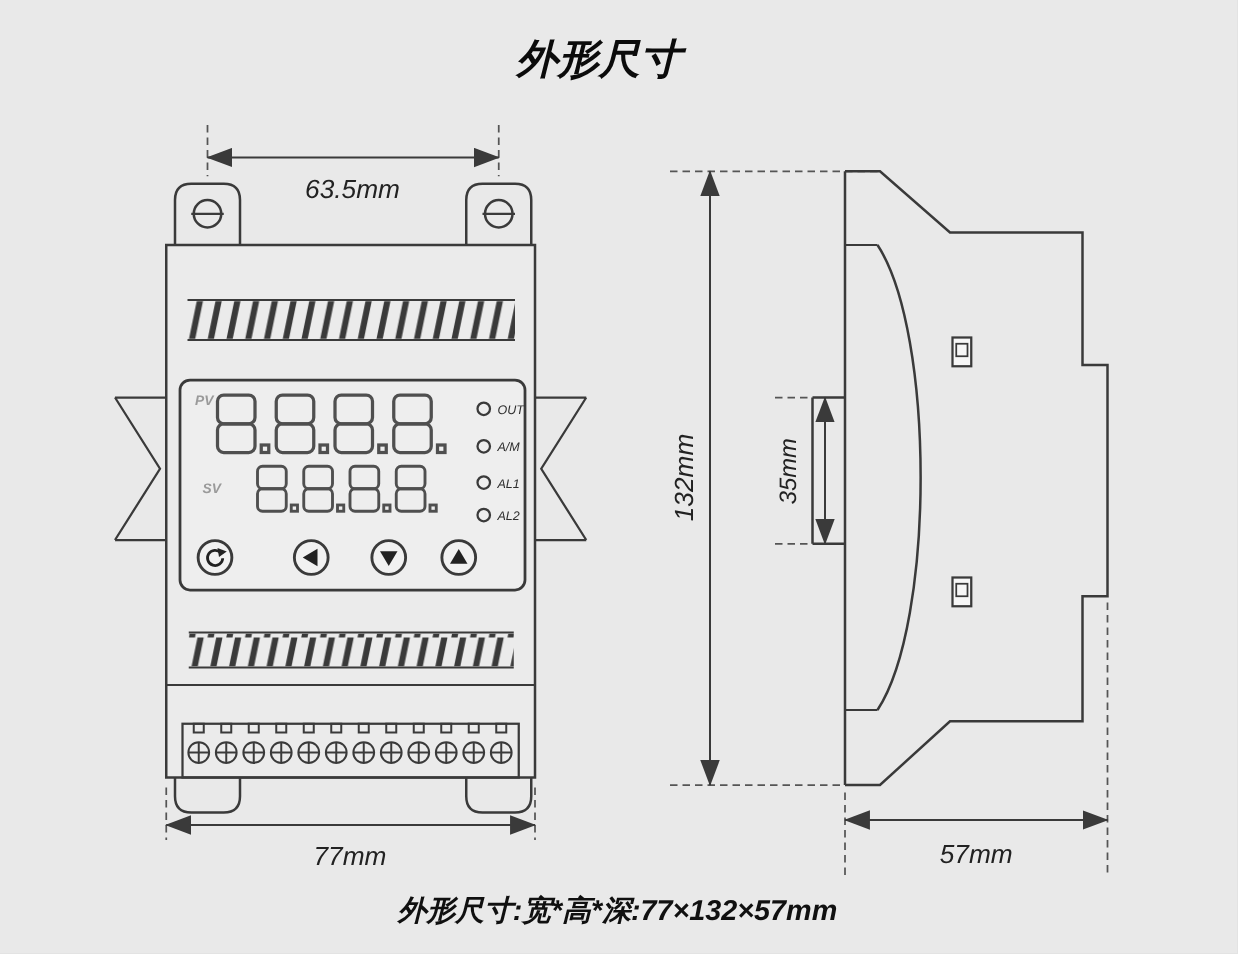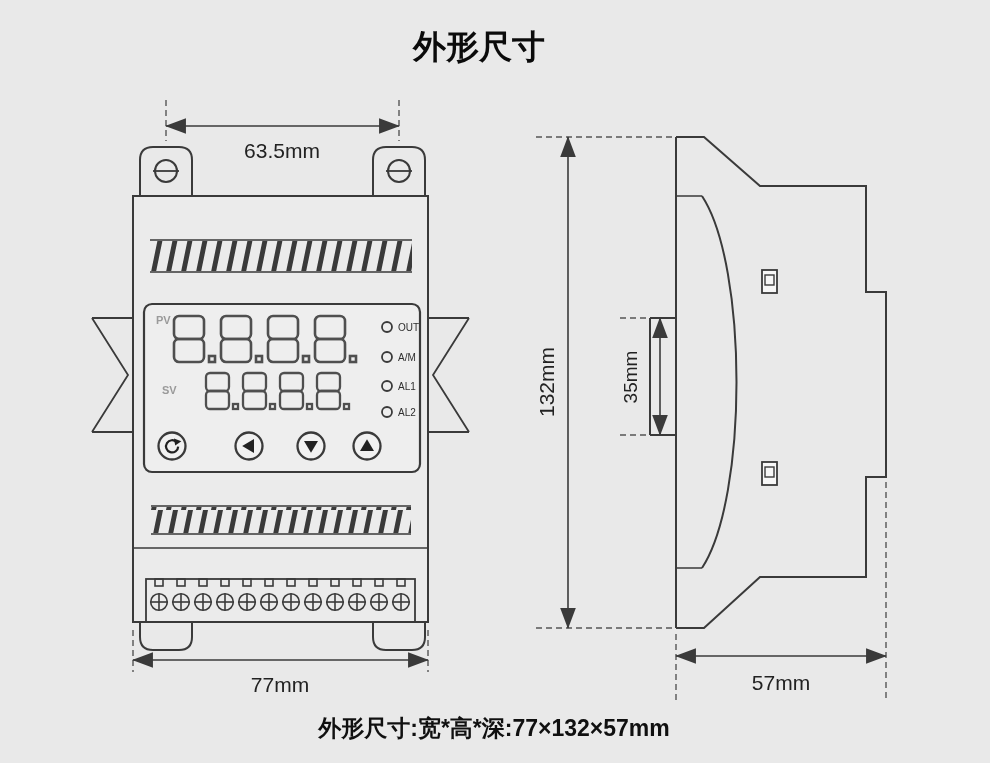--- a/index.html
+++ b/index.html
@@ -4,20 +4,21 @@
 <style>
   html, body { margin: 0; padding: 0; }
   body { background: #d8d8d8; }
   .canvas {
     position: relative;
     width: 990px;
     height: 763px;
     background: #e9e9e9;
     overflow: hidden;
     font-family: "Liberation Sans", sans-serif;
+    font-style: italic;
   }
   svg { display: block; }
   svg text {
     font-family: "Liberation Sans", "DejaVu Sans", sans-serif;
     fill: #1c1c1c;
   }
   .dim-label { font-size: 21px; fill: #222; }
   .dim-label-sm { font-size: 19px; fill: #222; }
   .title-text { font-size: 33px; font-weight: bold; fill: #0b0b0b; }
   .caption-text { font-size: 23px; font-weight: 600; fill: #101010; }

